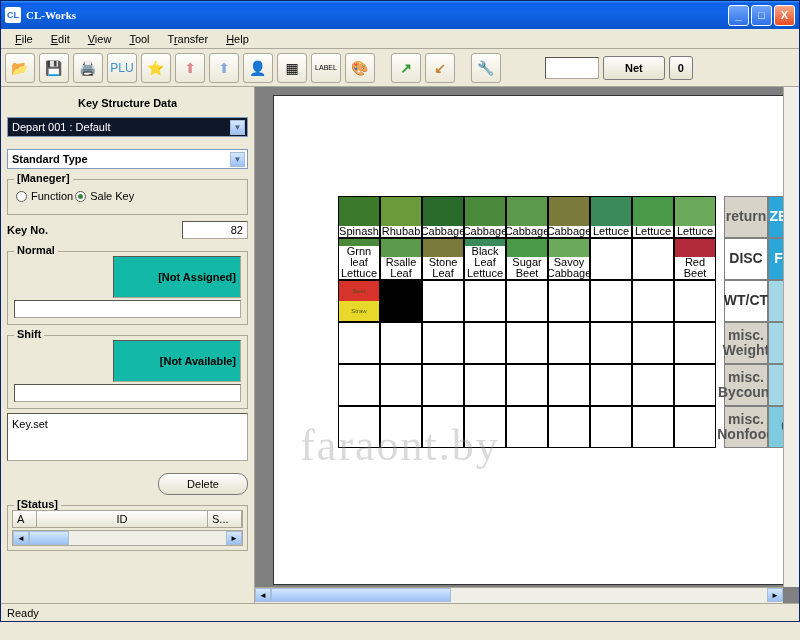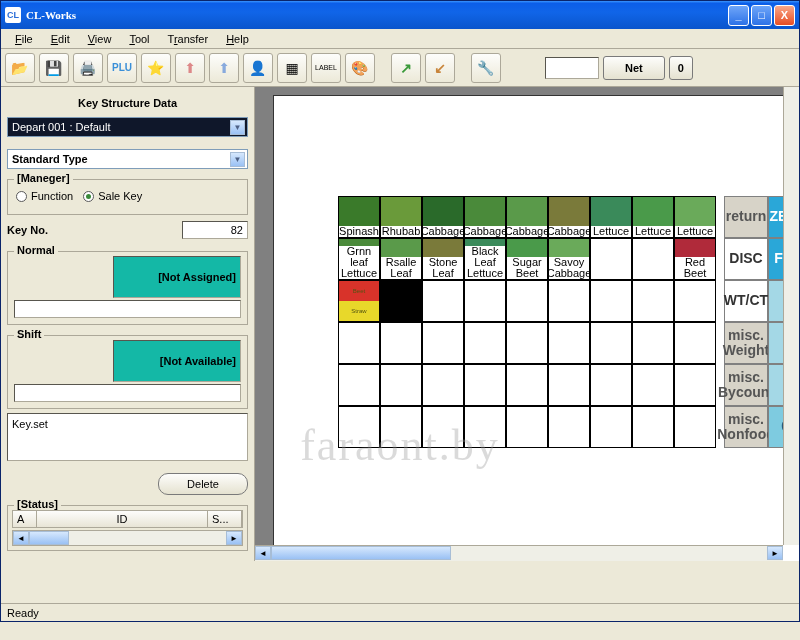--- a/index.html
+++ b/index.html
@@ -22,21 +22,21 @@
 .zero-btn { width: 24px; height: 24px; border: 1px solid #7a7a7a; background: linear-gradient(#fdfdfb,#e5e2d0); border-radius: 3px; font-weight: bold; cursor: pointer; display: flex; align-items: center; justify-content: center; }
 .tool-field { width: 54px; height: 22px; border: 1px inset #aca899; background: #fff; }
 .body { flex: 1; display: flex; overflow: hidden; }
 .left-panel { width: 254px; border-right: 1px solid #aca899; padding: 6px; display: flex; flex-direction: column; gap: 4px; overflow: hidden; }
 .panel-title { font-weight: bold; text-align: center; padding: 4px; }
 .combo { width: 100%; height: 20px; border: 1px solid #7f9db9; background: #fff; display: flex; align-items: center; justify-content: space-between; padding: 0 2px 0 4px; cursor: pointer; }
 .combo.sel { background: #0f172a; color: #fff; }
 .combo-arrow { width: 15px; height: 15px; background: linear-gradient(#d6e8fd,#9ac1f4); border: 1px solid #a7bdd6; display: flex; align-items: center; justify-content: center; font-size: 8px; color: #4d6185; }
 .group { border: 1px solid #aca899; padding: 6px 6px 8px; position: relative; margin-top: 6px; }
 .group-label { position: absolute; top: -8px; left: 6px; background: #ece9d8; padding: 0 3px; font-weight: bold; }
-.radios { display: flex; gap: 10px; padding: 4px 2px; }
+.radios { display: flex; gap: 2px; padding: 4px 2px; }
 .radio { display: flex; align-items: center; gap: 4px; cursor: pointer; }
 .rcirc { width: 11px; height: 11px; border: 1px solid #5a5a5a; border-radius: 50%; display: flex; align-items: center; justify-content: center; background: #fff; }
 .rdot { width: 5px; height: 5px; background: #3a8a3a; border-radius: 50%; }
 .row { display: flex; justify-content: space-between; align-items: center; padding: 2px 0; }
 .val-box { border: 1px inset #aca899; background: #fff; padding: 2px 4px; min-width: 66px; text-align: right; }
 .sub-label { font-weight: bold; }
 .assign-box { border: 1px inset #aca899; background: #14b8a6; padding: 14px 4px; text-align: right; font-weight: bold; width: 128px; margin-left: auto; }
 .empty-box { border: 1px inset #aca899; background: #fff; height: 18px; margin-top: 2px; }
 .keyset-box { border: 1px inset #aca899; background: #fff; padding: 4px; height: 48px; }
 .delete-btn { width: 90px; height: 22px; border: 1px solid #7a7a7a; background: linear-gradient(#fdfdfb,#e5e2d0); border-radius: 10px; cursor: pointer; margin-left: auto; display: block; }
@@ -54,21 +54,21 @@
 .plu-img { width: 100%; flex: 1; }
 .func-cols { display: grid; grid-template-columns: 44px 42px 18px; grid-auto-rows: 42px; gap: 0; }
 .fbtn { border: 1px solid #808080; display: flex; align-items: center; justify-content: center; font-size: 14px; font-weight: bold; cursor: pointer; text-align: center; line-height: 1.1; }
 .fgrey { background: #d7d3c8; color: #555; }
 .fwhite { background: #fff; color: #333; }
 .fblue1 { background: #2aa7d8; color: #fff; }
 .fblue2 { background: #a4d8e6; color: #2a5a7a; }
 .fblue3 { background: #7ecbe0; color: #2a5a7a; }
 .sc-h { position: absolute; bottom: 0; left: 0; right: 16px; height: 16px; background: #efefe7; border-top: 1px solid #aca899; display: flex; }
 .sc-v { position: absolute; right: 0; top: 0; bottom: 16px; width: 16px; background: #efefe7; border-left: 1px solid #aca899; }
-.statusbar { height: 18px; border-top: 1px solid #aca899; background: #ece9d8; padding: 2px 6px; display: flex; align-items: center; margin-top: 42px; }
+.statusbar { height: 18px; border-top: 1px solid #aca899; background: #ece9d8; padding: 2px 6px; display: flex; align-items: center; }
 .watermark { position: absolute; left: 50%; top: 420px; transform: translateX(-50%); font-size: 44px; color: rgba(150,150,150,0.35); font-weight: normal; letter-spacing: 2px; pointer-events: none; font-family: Georgia, serif; }
 </style>
 </head>
 <body>
 
 <div class="window">
   <div class="titlebar">
     <div class="title-icon">CL</div>
     <div class="title-text">CL-Works</div>
     <div class="win-btns">
@@ -84,21 +84,21 @@
     <div class="menu-item"><u>V</u>iew</div>
     <div class="menu-item"><u>T</u>ool</div>
     <div class="menu-item">T<u>r</u>ansfer</div>
     <div class="menu-item"><u>H</u>elp</div>
   </div>
 
   <div class="toolbar">
     <div class="tool-btn">📂</div>
     <div class="tool-btn">💾</div>
     <div class="tool-btn">🖨️</div>
-    <div class="tool-btn" style="color:#3a8fd8;font-weight:bold;font-size:10px">PLU</div>
+    <div class="tool-btn" style="color:#3a8fd8;font-weight:normal;font-size:12px">PLU</div>
     <div class="tool-btn">⭐</div>
     <div class="tool-btn" style="color:#d88;">⬆</div>
     <div class="tool-btn" style="color:#8ad;">⬆</div>
     <div class="tool-btn">👤</div>
     <div class="tool-btn">▦</div>
     <div class="tool-btn" style="font-size:7px">LABEL</div>
     <div class="tool-btn">🎨</div>
     <div style="width:8px"></div>
     <div class="tool-btn" style="color:#3a9a3a;font-weight:bold">↗</div>
     <div class="tool-btn" style="color:#c8843a;font-weight:bold">↙</div>

